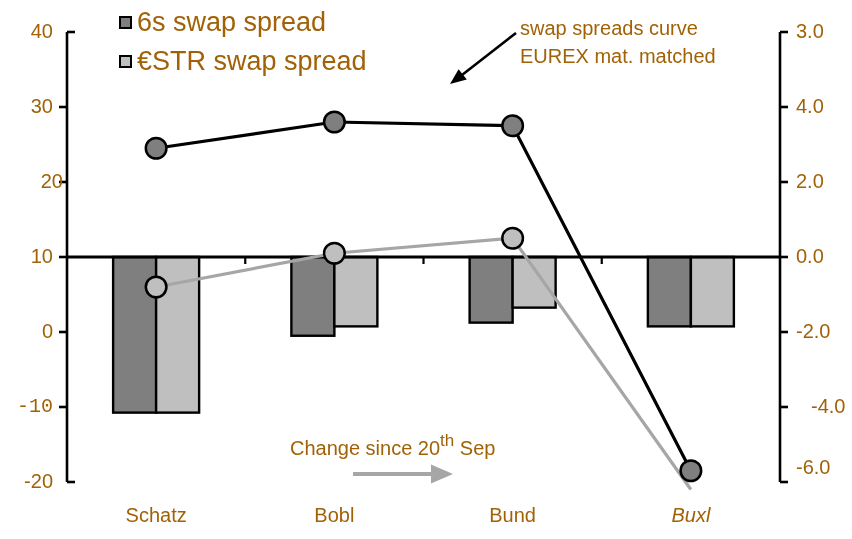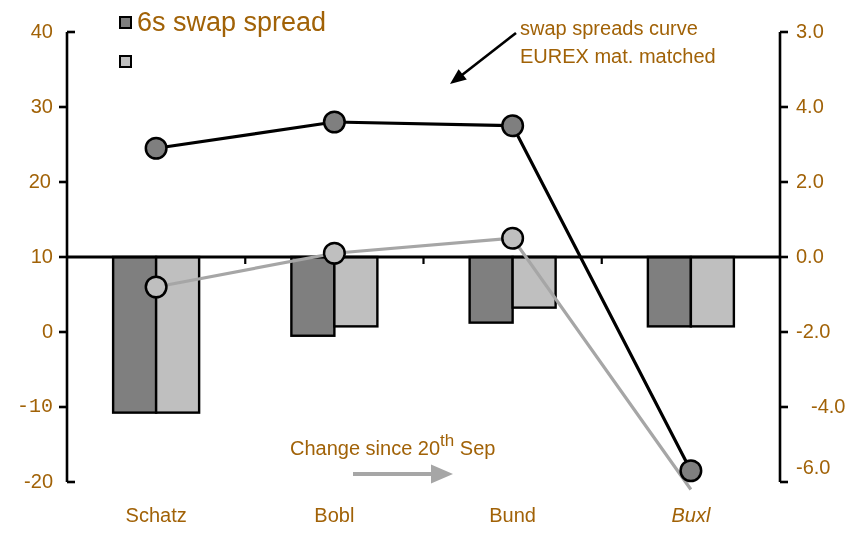--- a/index.html
+++ b/index.html
@@ -65,21 +65,21 @@
       <circle cx="690.875" cy="470.75" r="10.3" fill="#7f7f7f" stroke="#000" stroke-width="2.5"></circle>
       <line x1="516" y1="33" x2="462" y2="75" stroke="#000" stroke-width="2.6"></line>
       <polygon points="450,84 458.6,69.2 466.8,79.4" fill="#000"></polygon>
       <line x1="353" y1="474" x2="433" y2="474" stroke="#a6a6a6" stroke-width="4"></line>
       <polygon points="431,464.5 453,474 431,483.5" fill="#a6a6a6"></polygon>
     </svg>
 
   <div class="labels-layer" id="labels-layer">
       <div class="tick-label tick-left" style="left: 53px; top: 32px;">40</div>
       <div class="tick-label tick-left" style="left: 53px; top: 107px;">30</div>
-      <div class="tick-label tick-left" style="left: 51px; top: 182px;">20</div>
+      <div class="tick-label tick-left" style="left: 63px; top: 182px;">20</div>
       <div class="tick-label tick-left" style="left: 53px; top: 257px;">10</div>
       <div class="tick-label tick-left" style="left: 53px; top: 332px;">0</div>
       <div class="tick-label tick-left" style="left: 53px; top: 407px; font-family: Liberation Mono, monospace;">-10</div>
       <div class="tick-label tick-left" style="left: 53px; top: 482px;">-20</div>
       <div class="tick-label tick-right" style="left: 796px; top: 32px;">3.0</div>
       <div class="tick-label tick-right" style="left: 796px; top: 107px;">4.0</div>
       <div class="tick-label tick-right" style="left: 796px; top: 182px;">2.0</div>
       <div class="tick-label tick-right" style="left: 796px; top: 257px;">0.0</div>
       <div class="tick-label tick-right" style="left: 796px; top: 332px;">-2.0</div>
       <div class="tick-label tick-right" style="left: 796px; top: 407px; margin-left: 15px;">-4.0</div>
@@ -90,20 +90,21 @@
       <div class="cat-label" style="left: 690.875px; top: 515px; font-style: italic;">Buxl</div>
     </div>
 
   <div class="legend">
     <div class="legend-item">
       <span class="swatch" id="swatch-0" style="background: rgb(127, 127, 127);"></span>
       <span>6s swap spread</span>
     </div>
     <div class="legend-item">
       <span class="swatch" id="swatch-1" style="background: rgb(191, 191, 191);"></span>
+      <span>€STR swap spread</span>
     </div>
   </div>
 
   <div class="eurex-note">
     <div>swap spreads curve</div>
     <div>EUREX mat. matched</div>
   </div>
 
   <div class="change-note"><span>Change since 20</span><sup>th</sup><span> Sep</span></div>
 

